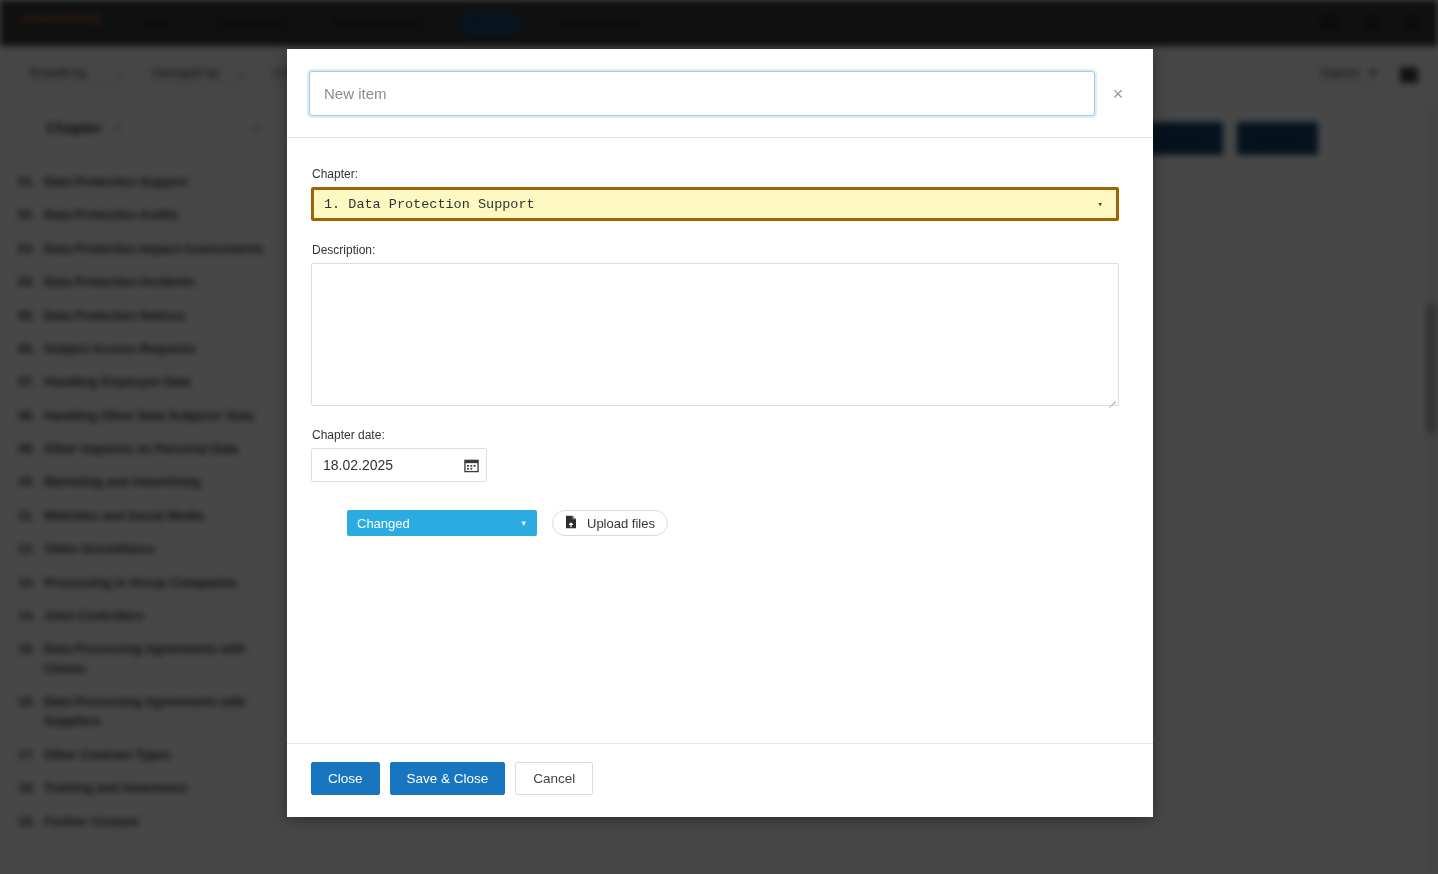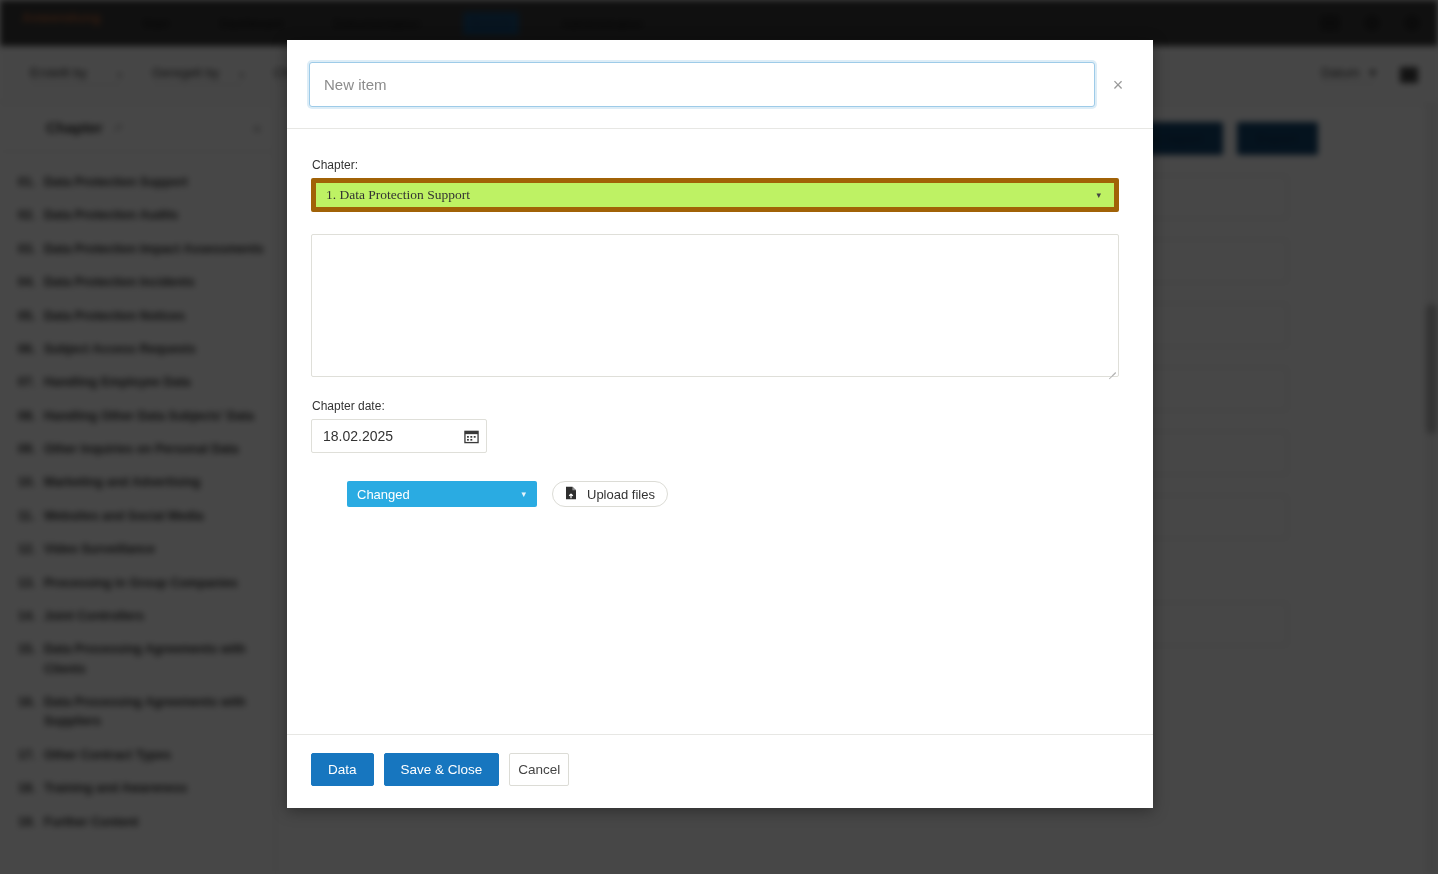--- a/index.html
+++ b/index.html
@@ -113,21 +113,21 @@
     background: #f1f1f1;
   }
   .bg-scrollthumb {
     position: absolute; right: 1px; top: 200px; width: 11px; height: 130px;
     background: #b7b7b7; border-radius: 6px;
   }
 
   
   #modal {
     position: absolute;
-    left: 287px; top: 40px;
+    left: 287px; top: 49px;
     width: 866px; height: 768px;
     background: #ffffff;
     z-index: 10;
     display: flex; flex-direction: column;
     box-shadow: 0 3px 14px rgba(0,0,0,0.35);
   }
 
   .modal-header {
     flex: none;
     padding: 22px 22px 21px 22px;
@@ -163,24 +163,24 @@
   }
 
   .field-label {
     font-size: 12px;
     color: #333;
     margin: 0 0 6px 1px;
   }
 
   .chapter-select {
     width: 808px; height: 34px;
-    border: 5px solid #a16207;
-    background: #bef264;
+    border: 3px solid #a16207;
+    background: #fef9c3;
     border-radius: 2px;
-    font-family: Liberation Serif, serif;
+    font-family: Liberation Mono, monospace;
     font-size: 13.5px;
     color: #333;
     padding: 0 10px;
     display: flex; align-items: center;
     position: relative;
   }
   .chapter-select .sel-caret {
     position: absolute; right: 13px; top: 50%; transform: translateY(-50%);
     font-size: 9px; color: #444;
   }
@@ -273,21 +273,21 @@
   }
   .btn {
     font-family: "Liberation Sans", sans-serif;
     font-size: 13.5px;
     height: 33px;
     border-radius: 2px;
     cursor: pointer;
     padding: 0 16px;
   }
   .btn-primary { background: #1776bf; border: 1px solid #1776bf; color: #fff; }
-  .btn-default { background: #fff; border: 1px solid #dcdcd6; color: #444; padding: 0 8px; }
+  .btn-default { background: #fff; border: 1px solid #dcdcd6; color: #444; padding: 0 17px; }
 </style>
 </head>
 <body>
 
 <div id="app-background">
 
   <div class="bg-topbar">
     <div class="bg-logo">Anwendung</div>
     <nav class="bg-nav">
       <span class="bg-nav-item">Start</span>
@@ -443,20 +443,21 @@
   <div class="modal-body">
 
     <div class="field-label">Chapter:</div>
     <div class="chapter-select">
       <span>1. Data Protection Support</span>
       <span class="sel-caret">▾</span>
     </div>
 
     <div class="spacer-22"></div>
 
+    <div class="field-label">Description:</div>
     <div class="desc-wrap">
       <textarea class="desc-textarea" placeholder="" style=""></textarea>
       <span class="resize-grip">
           <span></span>
           <span></span>
         </span>
     </div>
 
     <div class="spacer-22"></div>
 
@@ -489,18 +490,18 @@
             <path d="M6 12.3 V8.4 M6 8.0 l-1.8 1.9 M6 8.0 l1.8 1.9" stroke="#ffffff" stroke-width="1.2" fill="none"></path>
           </svg>
         </span>
         <span>Upload files</span>
       </button>
     </div>
 
   </div>
 
   <div class="modal-footer">
-    <button class="btn btn-primary">Data</button>
+    <button class="btn btn-primary">Close</button>
     <button class="btn btn-primary">Save &amp; Close</button>
     <button class="btn btn-default">Cancel</button>
   </div>
 
 </div>
 
 </body></html>

